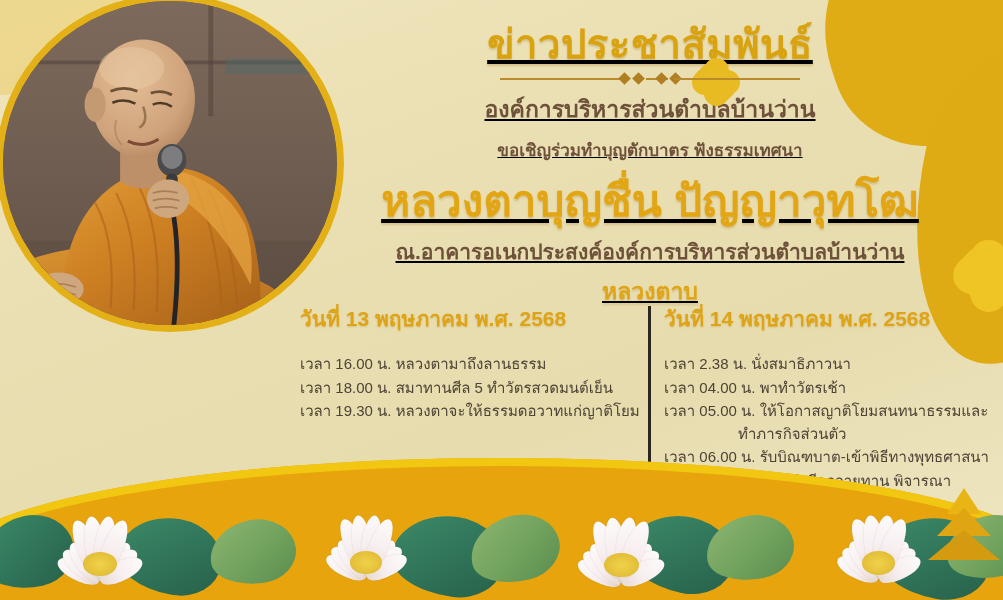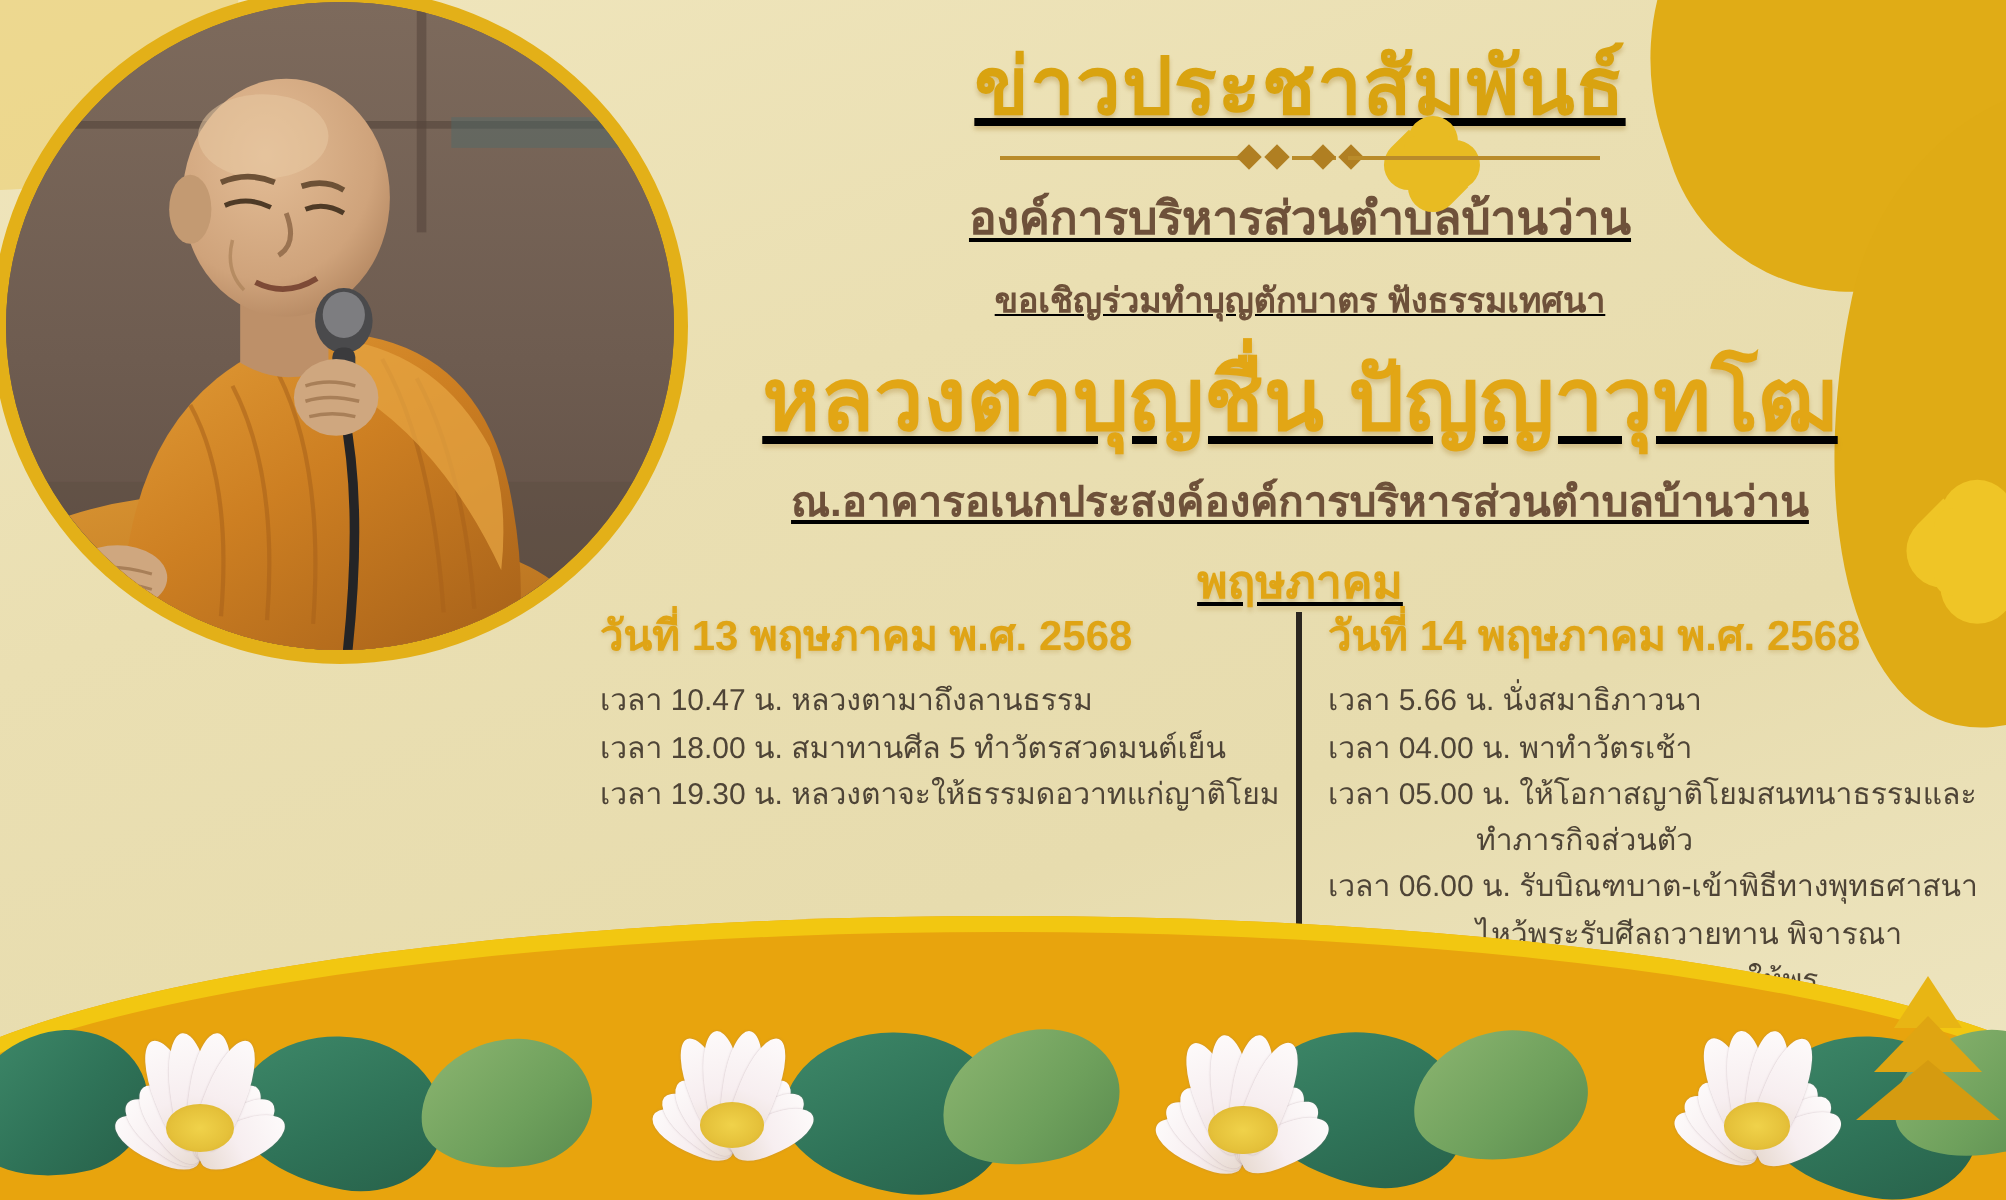--- a/index.html
+++ b/index.html
@@ -161,21 +161,21 @@
   #column-divider {
     position:absolute;
     left:348px; top:0;
     width:3px; height:213px;
     background:#2b2620;
   }
 
   .sched-head {
     font-size:21px; font-weight:700;
     color:#dfa415;
-    margin-bottom:7px;
+    margin-bottom:20px;
     line-height:1.25;
     text-shadow:0 1px 2px rgba(150,105,10,.22);
   }
   .sched-list { list-style:none; }
   .sched-item {
     font-size:15px;
     color:#4e4436;
     line-height:1.55;
     white-space:nowrap;
   }
@@ -365,39 +365,39 @@
       <span class="bar m"></span>
       <span class="dia d3"></span>
       <span class="dia d4"></span>
       <span class="bar r"></span>
     </div>
 
     <div class="line-org">องค์การบริหารส่วนตำบลบ้านว่าน</div>
     <div class="line-invite">ขอเชิญร่วมทำบุญตักบาตร ฟังธรรมเทศนา</div>
     <div id="monk-name">หลวงตาบุญชื่น ปัญญาวุทโฒ</div>
     <div class="line-venue">ณ.อาคารอเนกประสงค์องค์การบริหารส่วนตำบลบ้านว่าน</div>
-    <div id="schedule-word">พฤษภาคม</div>
+    <div id="schedule-word">หลวงตาบ</div>
   </div>
 
   <div id="schedule-area">
     <div id="column-divider"></div>
 
     <div class="sched-col" id="sched-col-left">
       <div class="sched-head">วันที่ 13 พฤษภาคม พ.ศ. 2568</div>
       <ul class="sched-list">
-        <li class="sched-item">เวลา 10.47 น. หลวงตามาถึงลานธรรม</li>
+        <li class="sched-item">เวลา 16.00 น. หลวงตามาถึงลานธรรม</li>
         <li class="sched-item">เวลา 18.00 น. สมาทานศีล 5 ทำวัตรสวดมนต์เย็น</li>
         <li class="sched-item">เวลา 19.30 น. หลวงตาจะให้ธรรมดอวาทแก่ญาติโยม</li>
       </ul>
     </div>
 
     <div class="sched-col" id="sched-col-right">
       <div class="sched-head">วันที่ 14 พฤษภาคม พ.ศ. 2568</div>
       <ul class="sched-list">
-        <li class="sched-item">เวลา 5.66 น. นั่งสมาธิภาวนา</li>
+        <li class="sched-item">เวลา 2.38 น. นั่งสมาธิภาวนา</li>
         <li class="sched-item">เวลา 04.00 น. พาทำวัตรเช้า</li>
         <li class="sched-item">เวลา 05.00 น. ให้โอกาสญาติโยมสนทนาธรรมและ</li>
         <li class="sched-cont">ทำภารกิจส่วนตัว</li>
         <li class="sched-item">เวลา 06.00 น. รับบิณฑบาต-เข้าพิธีทางพุทธศาสนา</li>
         <li class="sched-cont">ไหว้พระรับศีลถวายทาน พิจารณา</li>
         <li class="sched-cont">อาหาร อนุโมทนาบุญให้พร</li>
       </ul>
     </div>
   </div>
 

